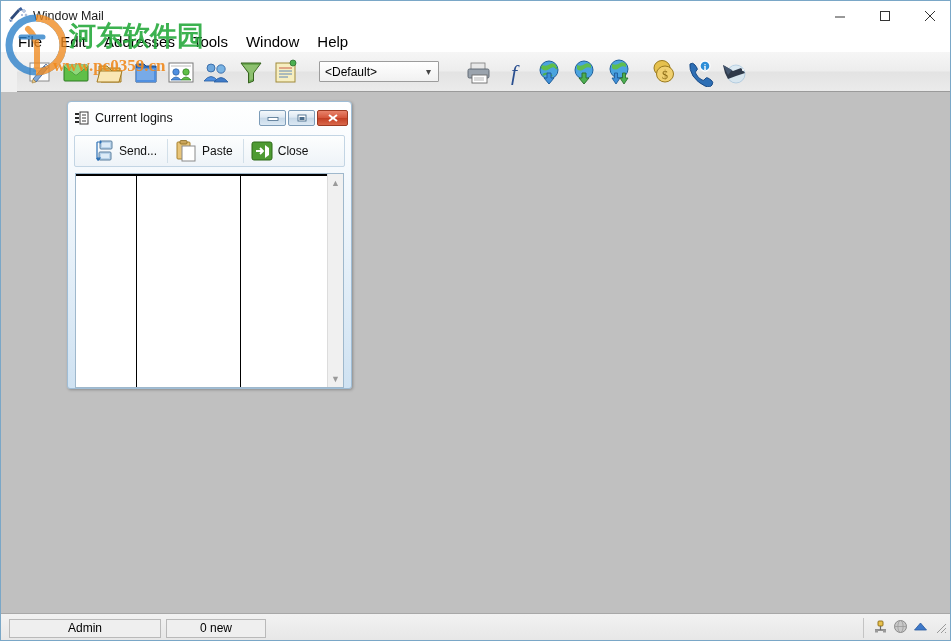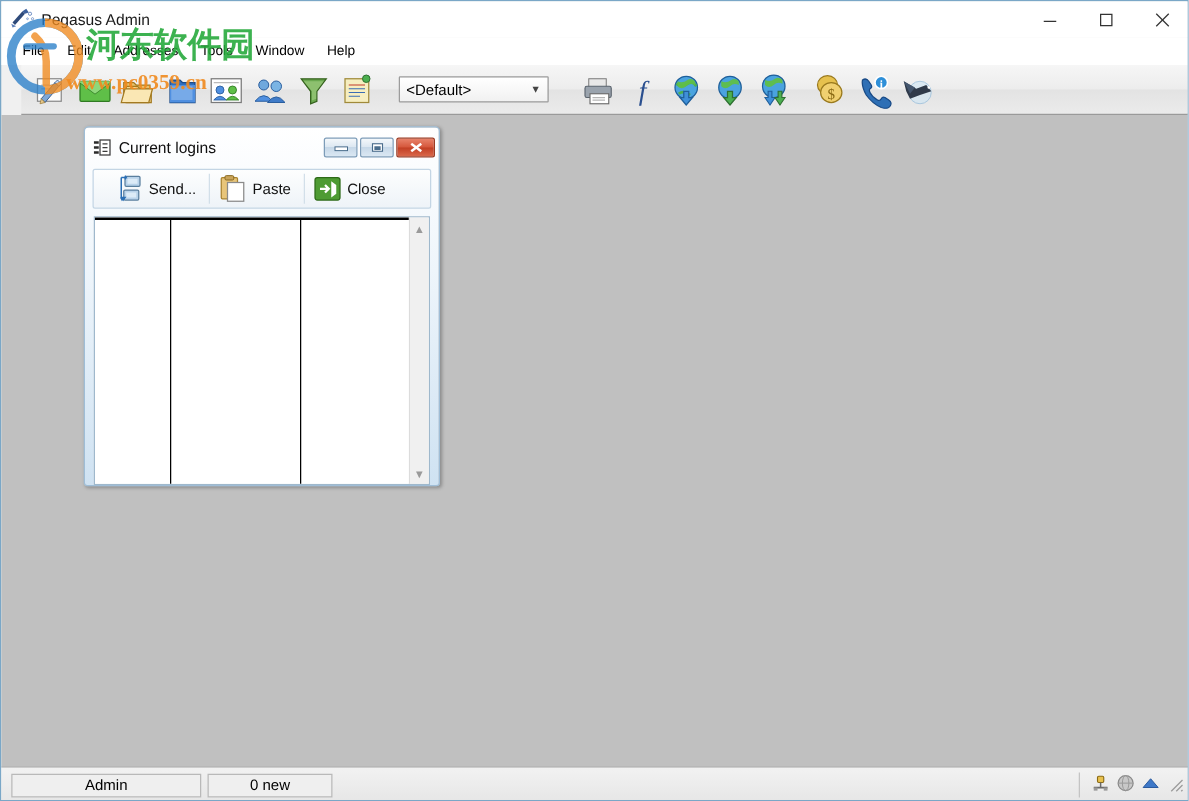--- a/index.html
+++ b/index.html
@@ -52,21 +52,21 @@
   .menubar {
     position: absolute; left: 0; top: 29px;
     width: 951px; height: 22px;
     background: #ffffff;
     display: flex; align-items: center;
     padding-left: 8px;
     box-sizing: border-box;
   }
   .menu-item {
     padding: 2px 9px;
-    font-size: 11px;
+    font-size: 15px;
     color: #000;
     white-space: nowrap;
   }
 
   
   .toolbar {
     position: absolute; left: 0; top: 51px;
     width: 951px; height: 40px;
     background: linear-gradient(to bottom, #f6f6f6 0%, #ededed 48%, #e3e3e3 52%, #ebebeb 100%);
     border-bottom: 1px solid #9a9a9a;
@@ -249,21 +249,21 @@
     <div class="title-icon">
       <svg width="22" height="20" viewBox="0 0 22 20">
         <path d="M3 12 L11 3 L13 5 L5 14 Z" fill="#2e4a7a"></path>
         <path d="M11 3 L14 1 L16 4 L13 5 Z" fill="#3b5f9c"></path>
         <circle cx="17" cy="5" r="1.3" fill="#ffffff" stroke="#4a72b5" stroke-width="0.6"></circle>
         <circle cx="19" cy="9" r="0.9" fill="#ffffff" stroke="#4a72b5" stroke-width="0.5"></circle>
         <circle cx="15" cy="9" r="0.7" fill="#ffffff" stroke="#4a72b5" stroke-width="0.5"></circle>
         <path d="M2 13 L6 15 L3 16 Z" fill="#5b7fb8"></path>
       </svg>
     </div>
-    <span class="title-text">Pegasus Admin</span>
+    <span class="title-text">Window Mail</span>
     <div class="win-btns">
       <div class="win-btn">
         <svg width="12" height="12" viewBox="0 0 12 12">
             <line x1="1" y1="7" x2="11" y2="7" stroke="#333" stroke-width="1"></line>
           </svg>
       </div>
       <div class="win-btn">
         <svg width="12" height="12" viewBox="0 0 12 12">
             <rect x="1.5" y="1.5" width="9" height="9" fill="none" stroke="#333" stroke-width="1"></rect>
           </svg>

